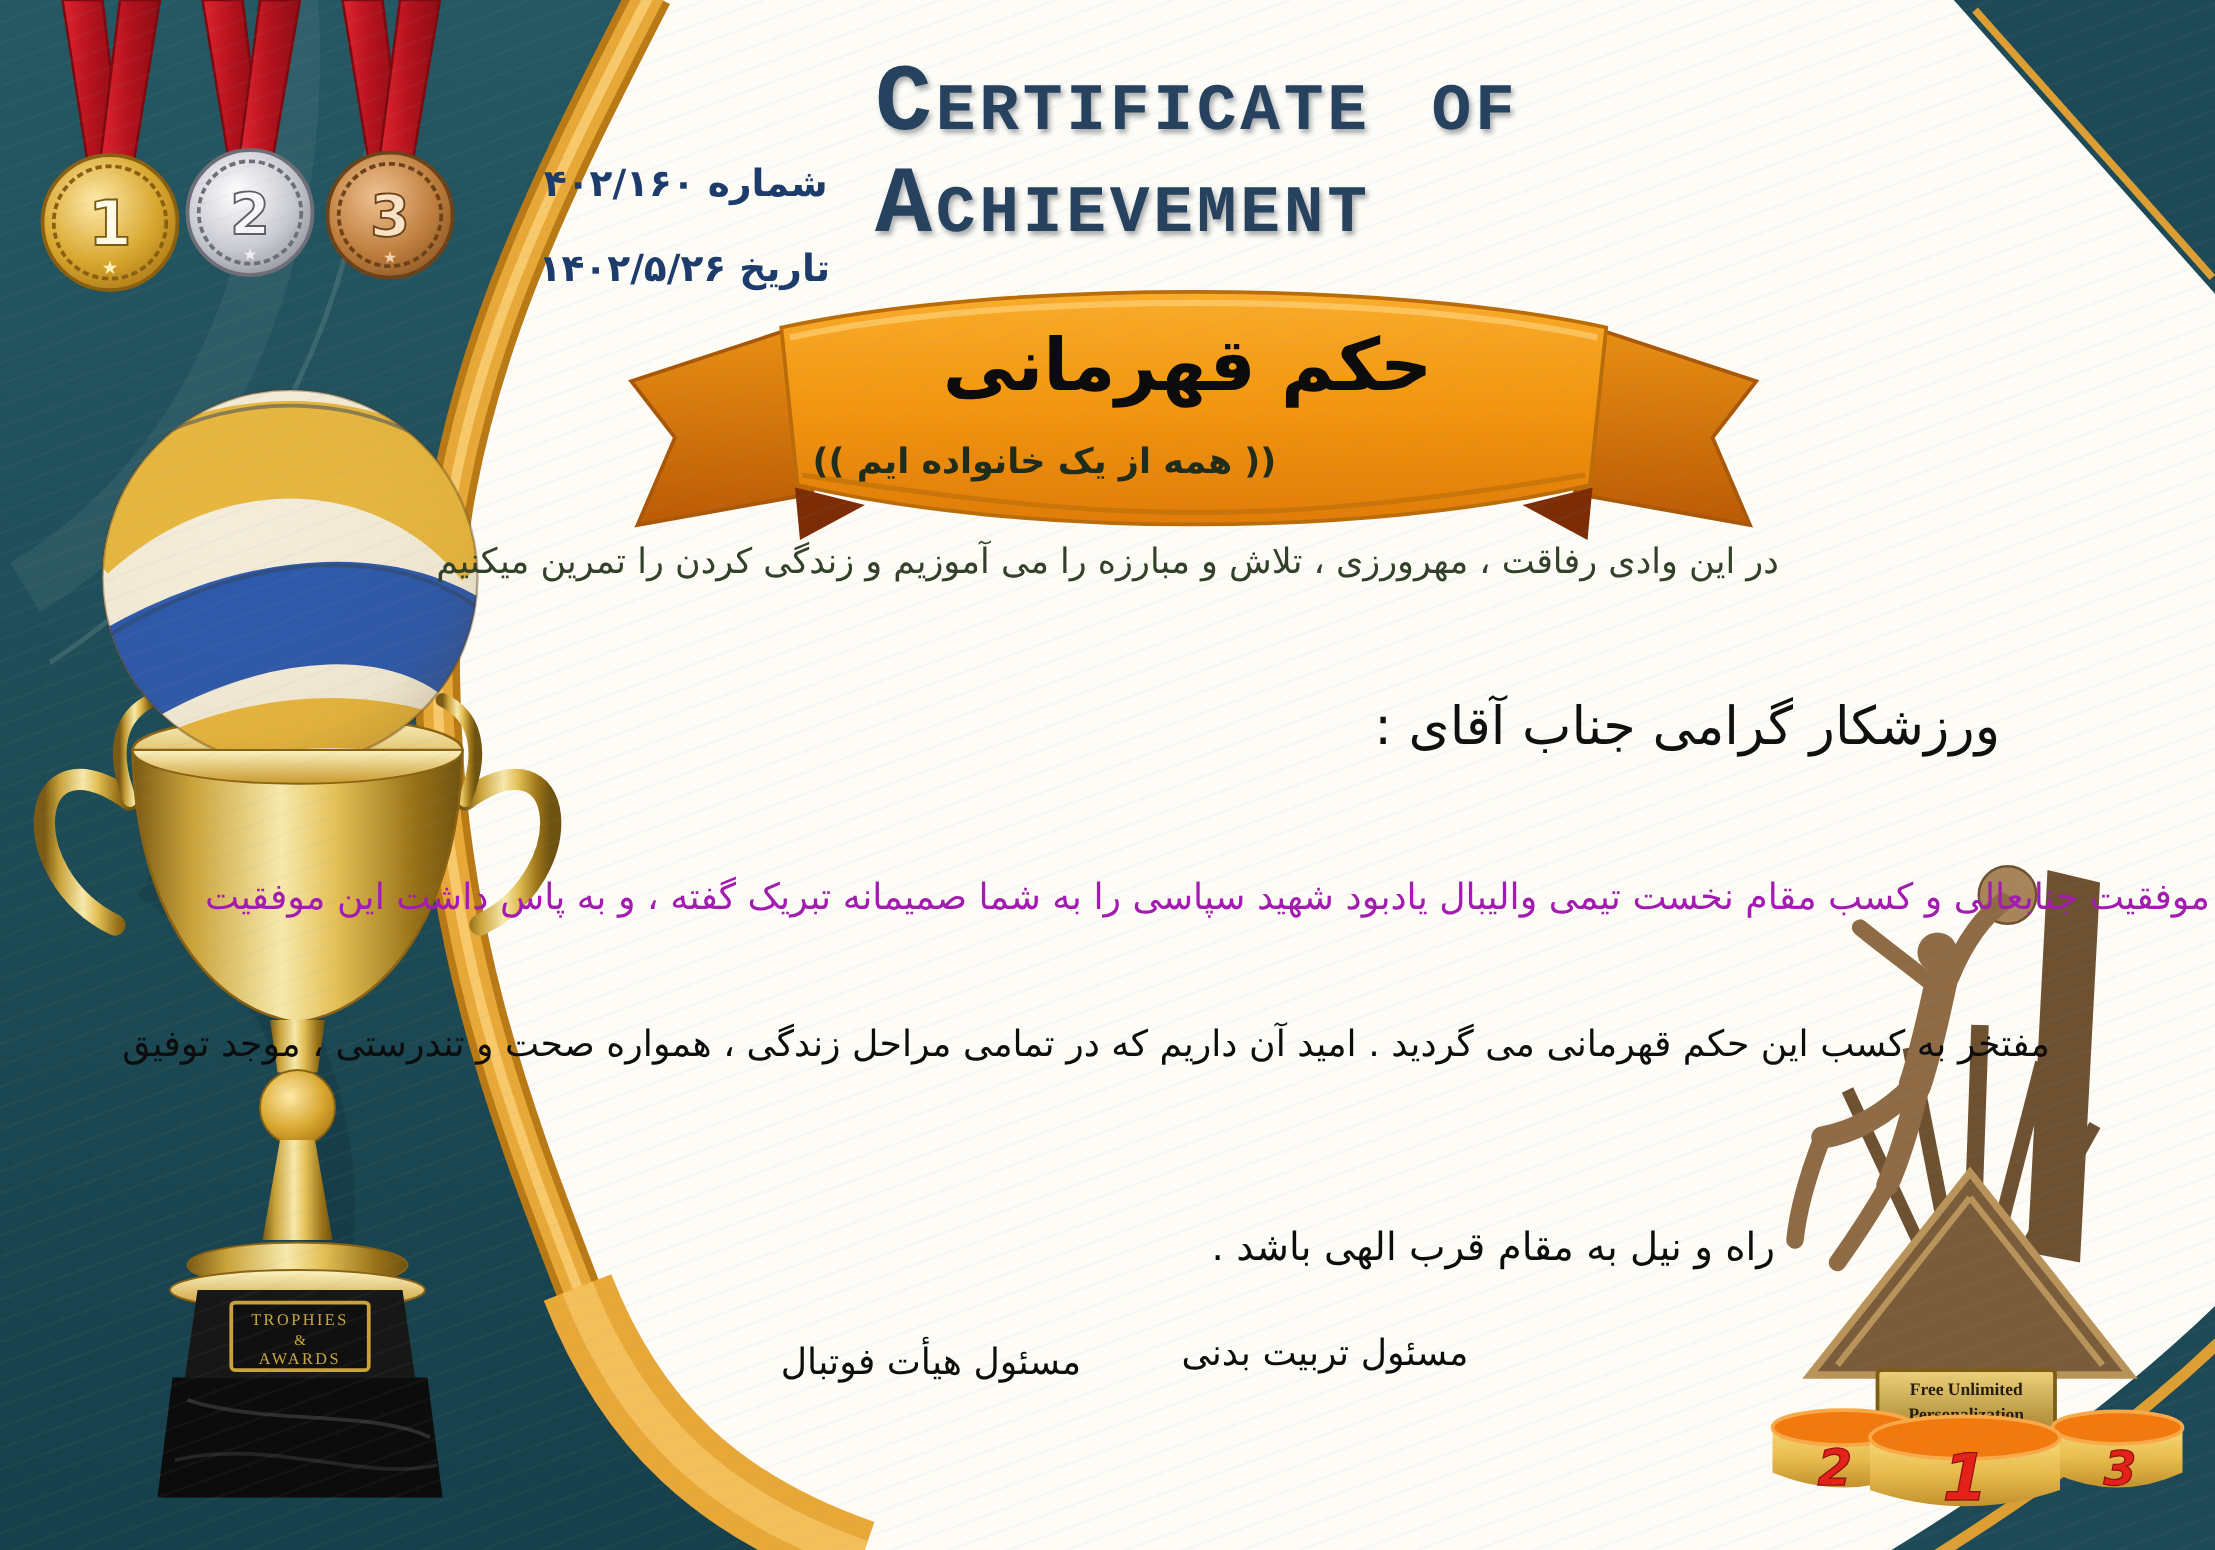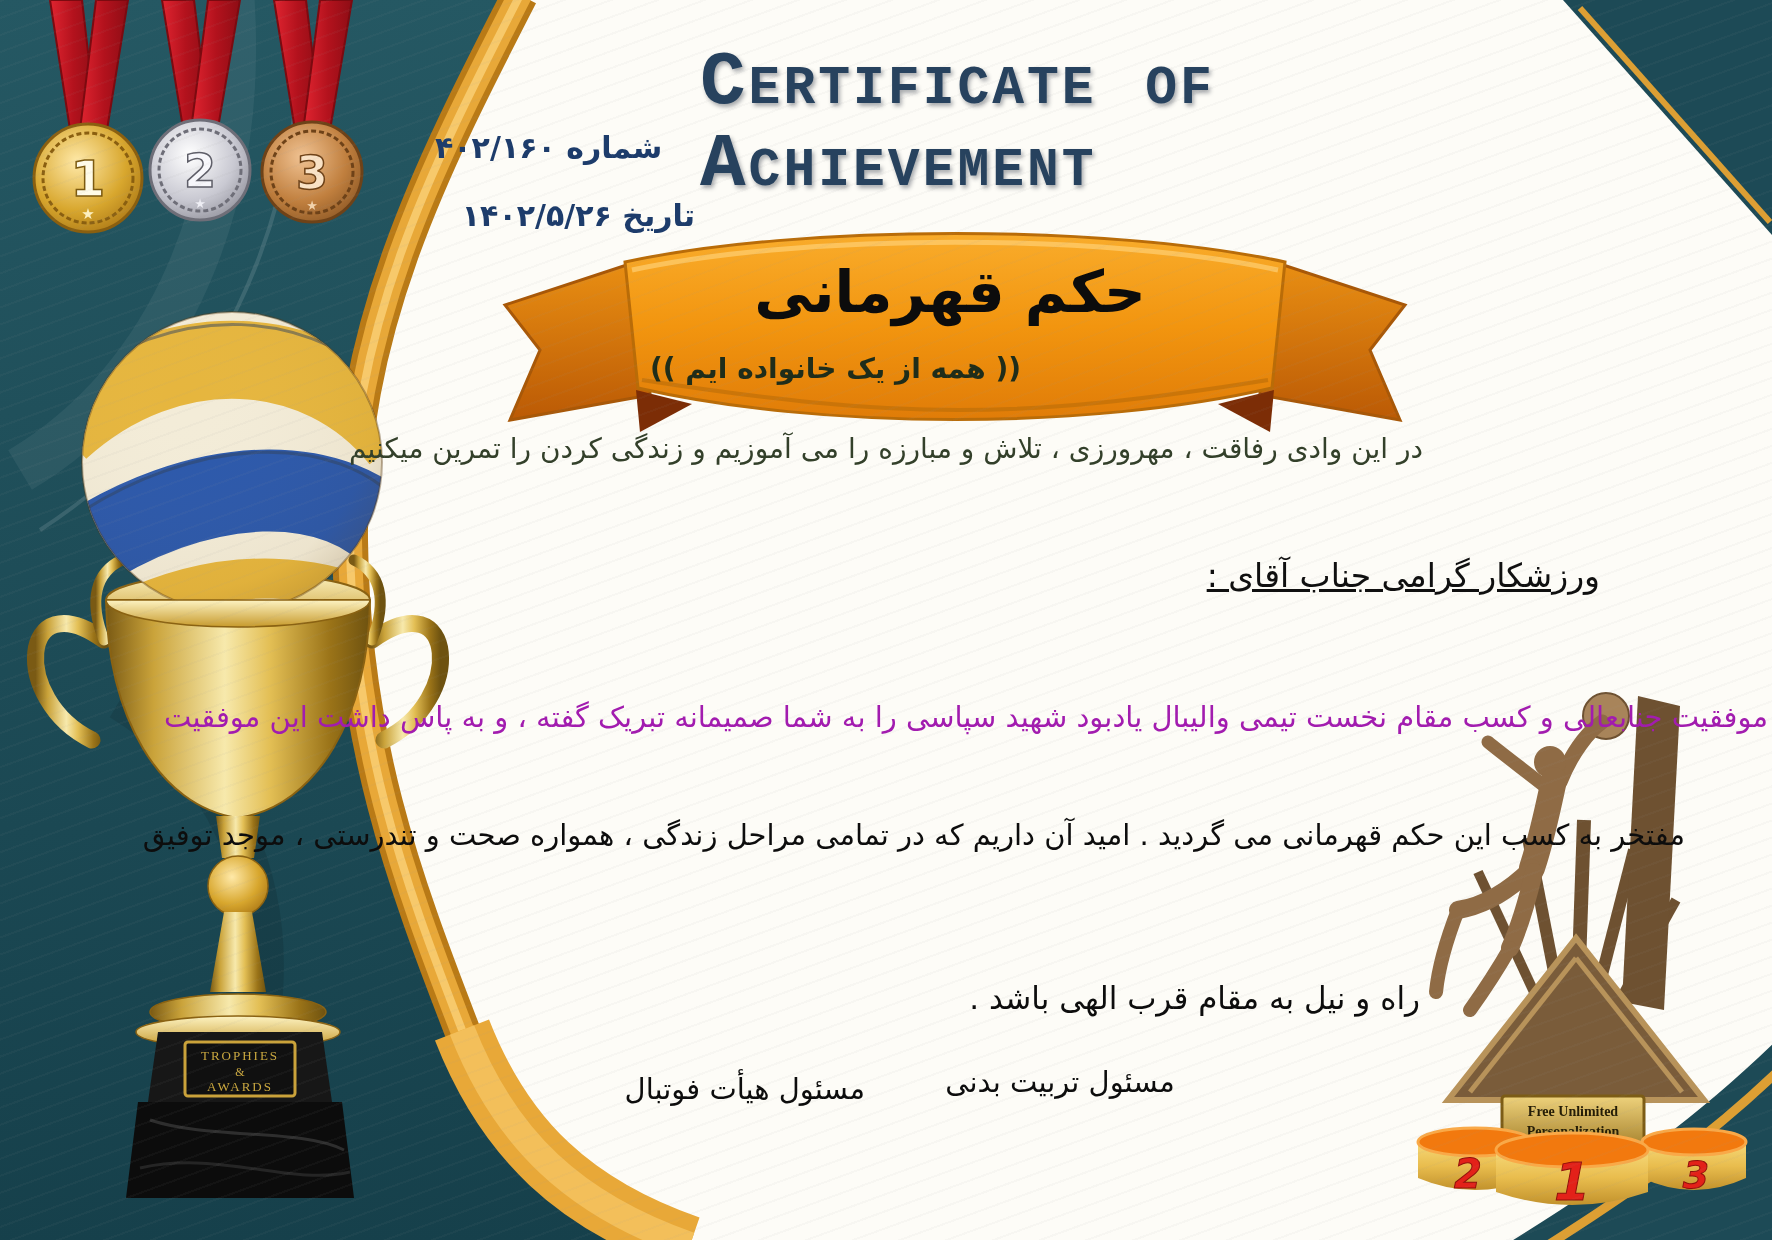--- a/index.html
+++ b/index.html
@@ -5,40 +5,40 @@
   html,body{margin:0;padding:0;background:#e9e9e9;}
   .stage{position:relative;width:1772px;height:1240px;overflow:hidden;
          background:#fdfcf7;font-family:"DejaVu Sans",sans-serif;}
   .stage::after{content:"";position:absolute;inset:0;z-index:4;pointer-events:none;
          background:repeating-linear-gradient(160deg,rgba(150,150,150,0.055) 0 2px,transparent 2px 16px);}
   .bg{position:absolute;inset:0;z-index:1;}
   .txt{position:absolute;z-index:6;}
   .rtl{direction:rtl;unicode-bidi:isolate;}
   .serial{top:130px;left:435px;width:260px;text-align:left;
           font-size:30px;font-weight:bold;color:#1d3c6b;white-space:nowrap;}
-  .date{top:198px;left:400px;width:295px;text-align:right;
+  .date{top:198px;left:400px;width:295px;text-align:center;
           font-size:30px;font-weight:bold;color:#1d3c6b;white-space:nowrap;}
   .title{top:42px;left:700px;width:800px;text-align:left;color:#27425e;
          font-family:Liberation Mono, monospace;font-weight:bold;
          font-variant:small-caps;letter-spacing:3px;line-height:1.08;
          text-shadow:2px 3px 4px rgba(25,35,50,0.38);}
   .title .l1{font-size:76px;}
   .title .l2{font-size:76px;}
   .banner-text{top:258px;left:600px;width:700px;text-align:center;
          font-size:58px;font-weight:bold;color:#0c0c0c;white-space:nowrap;}
   .motto{top:352px;left:650px;width:600px;text-align:left;
          font-size:28px;font-weight:600;color:#1f2d1a;white-space:nowrap;}
   .intro{top:432px;left:186px;width:1400px;text-align:center;
          font-size:28px;color:#33402a;white-space:nowrap;}
   .addressee{top:556px;left:1000px;width:600px;text-align:right;
-         font-size:33px;color:#101010;white-space:nowrap;text-decoration:underline;}
+         font-size:42px;color:#101010;white-space:nowrap;}
   .b1{top:700px;left:380px;width:1388px;text-align:center;
          font-size:29px;color:#a21caf;white-space:nowrap;}
   .b2{top:818px;left:250px;width:1390px;text-align:center;
-         font-size:29px;color:#0d0d0d;white-space:nowrap;margin-left:45px;}
+         font-size:29px;color:#0d0d0d;white-space:nowrap;}
   .b3{top:980px;left:900px;width:520px;text-align:right;
          font-size:31px;color:#0d0d0d;white-space:nowrap;}
   .sig-r{top:1065px;left:940px;width:240px;text-align:center;
          font-size:29px;color:#0d0d0d;white-space:nowrap;}
   .sig-l{top:1072px;left:575px;width:290px;text-align:right;
          font-size:29px;color:#0d0d0d;white-space:nowrap;}
 </style>
 </head>
 <body>
 

